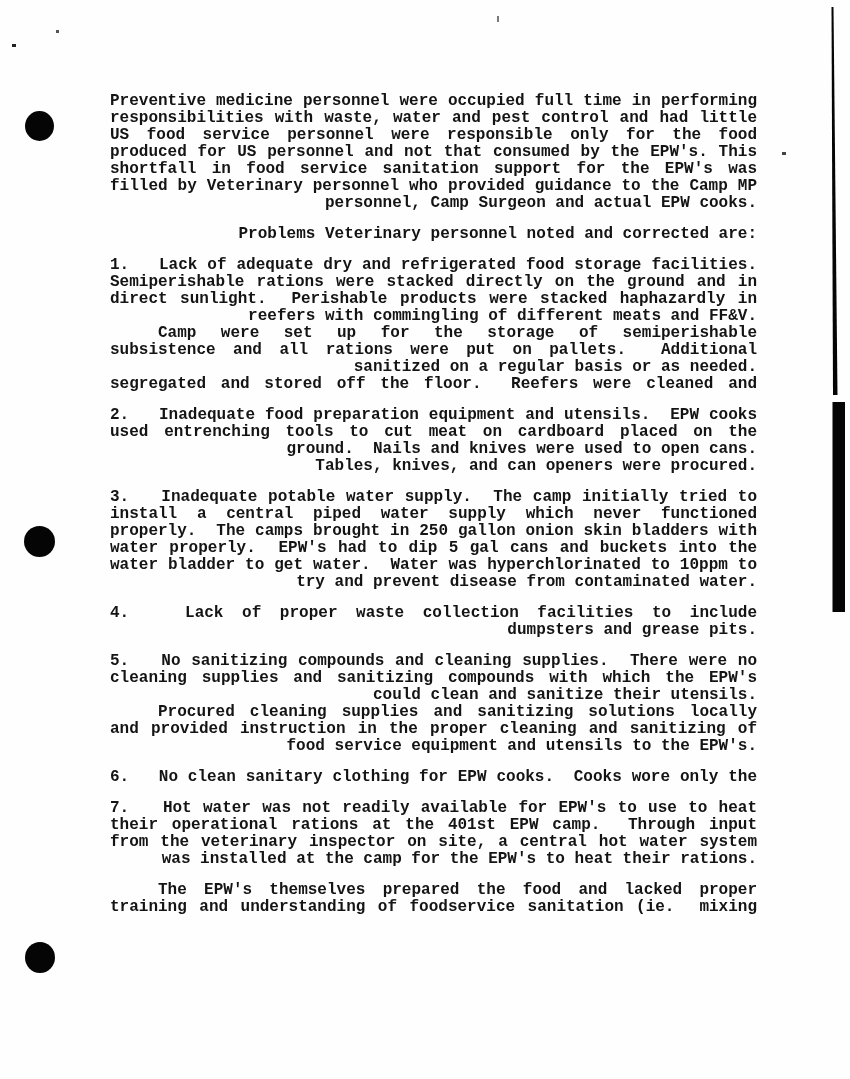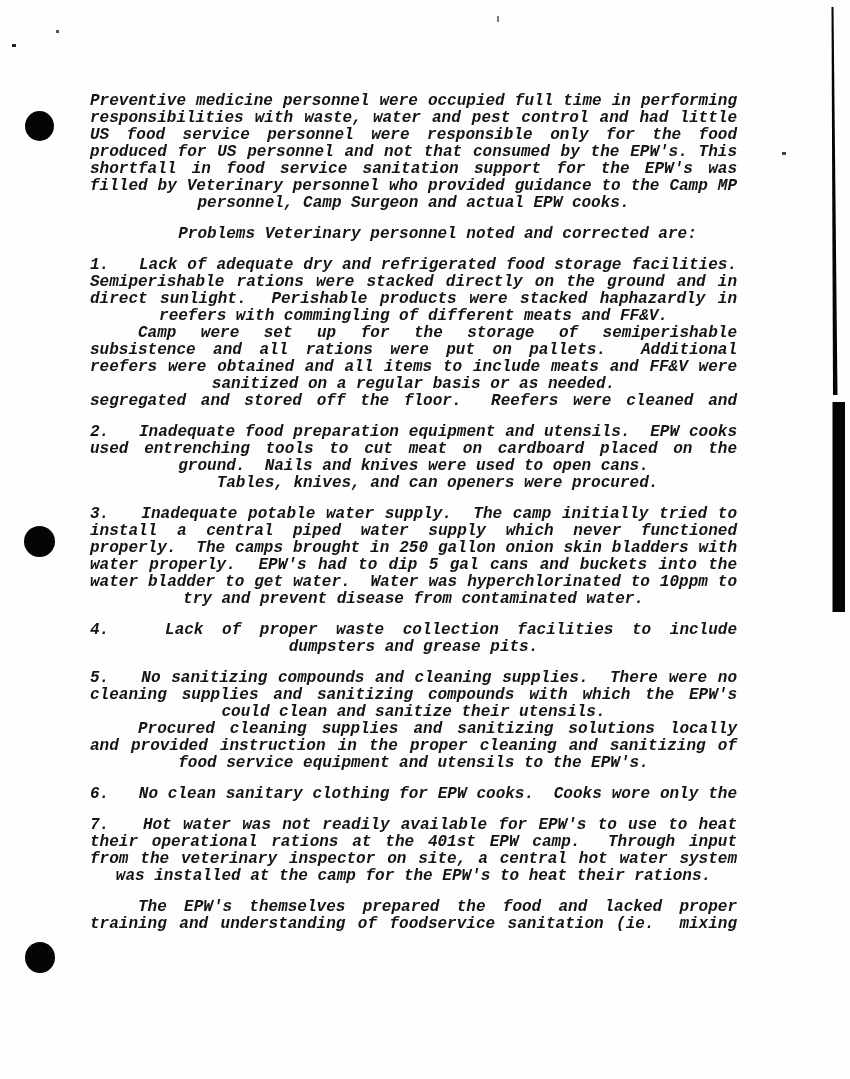--- a/index.html
+++ b/index.html
@@ -11,33 +11,32 @@
   .page {
     position: relative;
     width: 850px;
     height: 1079px;
     background: #fefefe;
     overflow: hidden;
     font-family: "Liberation Mono", "DejaVu Sans Mono", monospace;
   }
   .textblock {
     position: absolute;
-    left: 90px;
+    left: 110px;
     top: 93px;
     width: 647px;
     color: #141414;
     font-size: 16px;
     font-weight: 700;
     line-height: 17px;
     letter-spacing: 0;
-    font-style: italic;
   }
   .para { margin: 0 0 14px 0; }
   .para:last-child { margin-bottom: 0; }
-  .line { text-align: center; }
+  .line { text-align: right; }
   .line.j {
     text-align: justify;
     text-align-last: justify;
   }
   .line.ind { padding-left: 48px; }
   
   .punch {
     position: absolute;
     background: #050505;
     border-radius: 50%;
@@ -93,21 +92,20 @@
       <div class="para">
         <div class="line ind">Problems Veterinary personnel noted and corrected are:</div>
       </div>
       <div class="para">
         <div class="line j">1.&nbsp;&nbsp; Lack of adequate dry and refrigerated food storage facilities.</div>
         <div class="line j">Semiperishable rations were stacked directly on the ground and in</div>
         <div class="line j">direct sunlight.&nbsp; Perishable products were stacked haphazardly in</div>
         <div class="line">reefers with commingling of different meats and FF&amp;V.</div>
         <div class="line j ind">Camp were set up for the storage of semiperishable</div>
         <div class="line j">subsistence and all rations were put on pallets.&nbsp; Additional</div>
-        <div class="line j">reefers were obtained and all items to include meats and FF&amp;V were</div>
         <div class="line">sanitized on a regular basis or as needed.</div>
         <div class="line j">segregated and stored off the floor.&nbsp; Reefers were cleaned and</div>
       </div>
       <div class="para">
         <div class="line j">2.&nbsp;&nbsp; Inadequate food preparation equipment and utensils.&nbsp; EPW cooks</div>
         <div class="line j">used entrenching tools to cut meat on cardboard placed on the</div>
         <div class="line">ground.&nbsp; Nails and knives were used to open cans.</div>
         <div class="line ind">Tables, knives, and can openers were procured.</div>
       </div>
       <div class="para">

